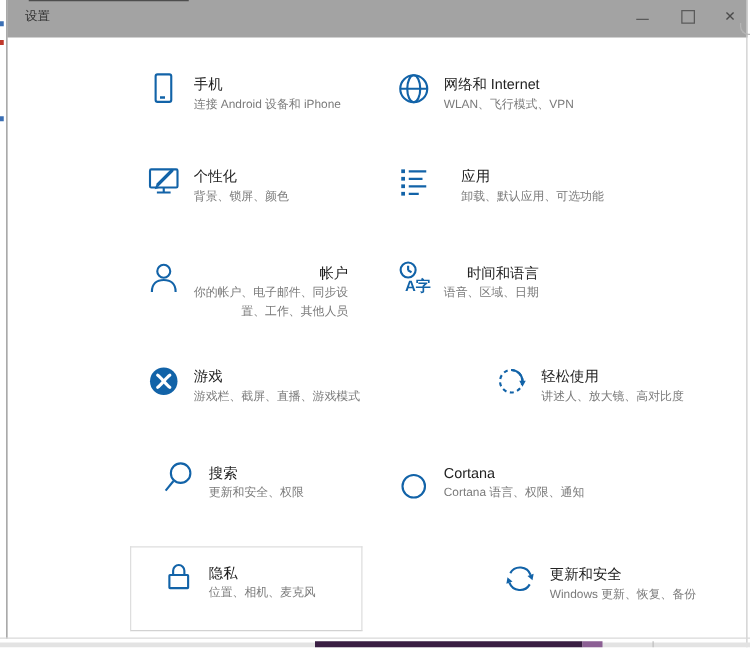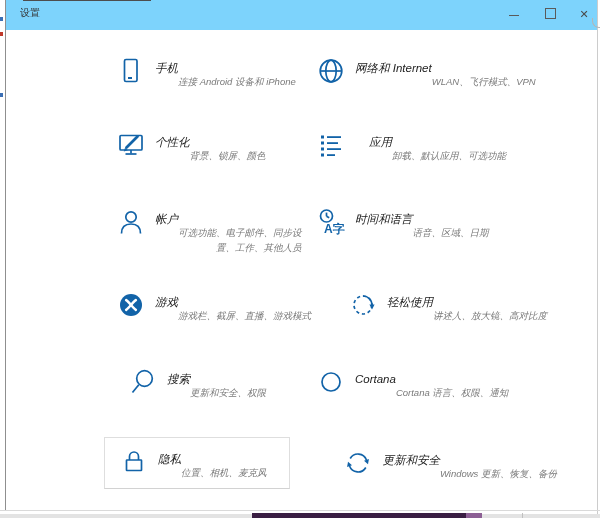--- a/index.html
+++ b/index.html
@@ -18,51 +18,51 @@
   .window{position:absolute;left:0;top:0;width:600px;height:518px;background:#fff;}
   .left-border{position:absolute;left:5px;top:0;width:1px;height:511px;background:#8f8f8f;}
   .right-border{position:absolute;left:597px;top:0;width:1px;height:518px;background:#cccccc;}
   .top-frag{position:absolute;left:23px;top:0;width:128px;height:1px;background:#4d4d4d;}
   .edge-px{position:absolute;width:3px;height:4px;}
   .edge-px.b1{left:0;top:17px;background:#3b6fb4;}
   .edge-px.r1{left:0;top:32px;background:#c0392b;}
   .edge-px.b2{left:0;top:93px;background:#3b6fb4;}
   .corner-frag{position:absolute;left:592px;top:18px;width:8px;height:9px;
     border-left:1px solid #b5b5b5;border-bottom:1px solid #b5b5b5;border-bottom-left-radius:7px;}
-  .titlebar{position:absolute;left:6px;top:0;width:592px;height:30px;background:#7dd3fc;}
+  .titlebar{position:absolute;left:6px;top:0;width:592px;height:30px;background:#a3a3a3;}
   .win-title{position:absolute;left:14px;top:6px;font-size:10px;color:#333;}
   .caption-btn{position:absolute;top:0;width:32px;height:24px;display:flex;align-items:center;justify-content:center;cursor:default;}
   .btn-min{left:492px;}
   .btn-max{left:528px;}
   .btn-close{left:562px;}
   .glyph-min{display:block;width:10px;height:0;border-top:1px solid #5a5a5a;margin-top:6px;}
   .glyph-max{display:block;width:9px;height:9px;border:1px solid #5a5a5a;margin-top:3px;}
   .glyph-close{font-size:11px;color:#4a4a4a;line-height:1;margin-top:4px;}
   
   .tile{
     position:absolute;display:flex;gap:10px;align-items:flex-start;
     padding:6px 0 8px 12px;cursor:pointer;
   }
   .tile .icon{width:28px;height:28px;flex:0 0 28px;margin-top:-4px;}
-  .tile .txt{display:flex;flex-direction:row;font-style:italic;}
+  .tile .txt{display:flex;flex-direction:column;}
   .tile .title{font-size:11.5px;color:var(--title_text);line-height:1.25;}
-  .tile .subtitle{font-size:9.5px;color:var(--subtitle_text);line-height:1.55;margin-top:14px;white-space:pre-line;}
+  .tile .subtitle{font-size:9.5px;color:var(--subtitle_text);line-height:1.55;margin-top:2px;white-space:pre-line;}
   .t0{left:105px;top:55px;width:195px;}
   .t1{left:305px;top:55px;width:230px;}
   .t2{left:105px;top:129px;width:195px;}
   .t3{left:305px;top:129px;width:230px;gap:24px;}
   .t4{left:105px;top:206px;width:195px;text-align:right;}
   .t5{left:305px;top:206px;width:230px;text-align:right;}
   .t6{left:105px;top:289px;width:195px;}
   .t7{left:305px;top:289px;width:230px;justify-content:flex-end;}
   .t8{left:117px;top:366px;width:195px;}
-  .t9{left:305px;top:366px;width:230px;}
-  .t10{left:104px;top:437px;width:186px;height:52px;box-sizing:border-box;
+  .t9{left:305px;top:366px;width:230px;align-items:flex-end;}
+  .t10{left:104px;top:437px;width:186px;height:68px;box-sizing:border-box;
        border:1px solid #dedede;border-bottom-color:#d2d2d2;background:#fff;
-       padding:14px 0 0 15px;}
+       padding:14px 0 0 24px;}
   .t11{left:305px;top:447px;width:240px;justify-content:flex-end;}
   svg .st{stroke:var(--accent);fill:none;stroke-width:1.7;}
   svg .fl{fill:var(--accent);stroke:none;}
   
   .bottom-line{position:absolute;left:0;top:510px;width:600px;height:1px;background:#d9d9d9;}
   .strip-base{position:absolute;left:0;top:514px;width:600px;height:4px;background:#e3e3e3;}
   .strip-purple{position:absolute;left:252px;top:513px;width:214px;height:5px;}
   .strip-purple2{position:absolute;left:466px;top:513px;width:16px;height:5px;}
   .strip-div{position:absolute;left:522px;top:513px;width:1px;height:5px;background:#c0c0c0;}
 </style>
@@ -138,21 +138,21 @@
     </div>
   </div>
 
   <div class="tile t4">
     <svg class="icon" viewBox="0 0 28 28">
       <circle class="st" cx="14" cy="9" r="5.2"></circle>
       <path class="st" d="M4.5,25.5 c0,-6.5 4,-9.5 9.5,-9.5 s9.5,3 9.5,9.5"></path>
     </svg>
     <div class="txt">
       <div class="title">帐户</div>
-      <div class="subtitle">可选功能、电子邮件、同步设
+      <div class="subtitle">你的帐户、电子邮件、同步设
 置、工作、其他人员</div>
     </div>
   </div>
 
   <div class="tile t5">
     <svg class="icon" viewBox="0 0 28 28">
       <circle class="st" cx="9.5" cy="8" r="6" stroke-width="1.6"></circle>
       <line class="st" x1="9.5" y1="4.6" x2="9.5" y2="8.3" stroke-width="1.3"></line>
       <line class="st" x1="9.5" y1="8.3" x2="12.2" y2="9.8" stroke-width="1.3"></line>
       <text x="7" y="25" font-size="12" font-weight="bold" fill="var(--accent)">A字</text>

